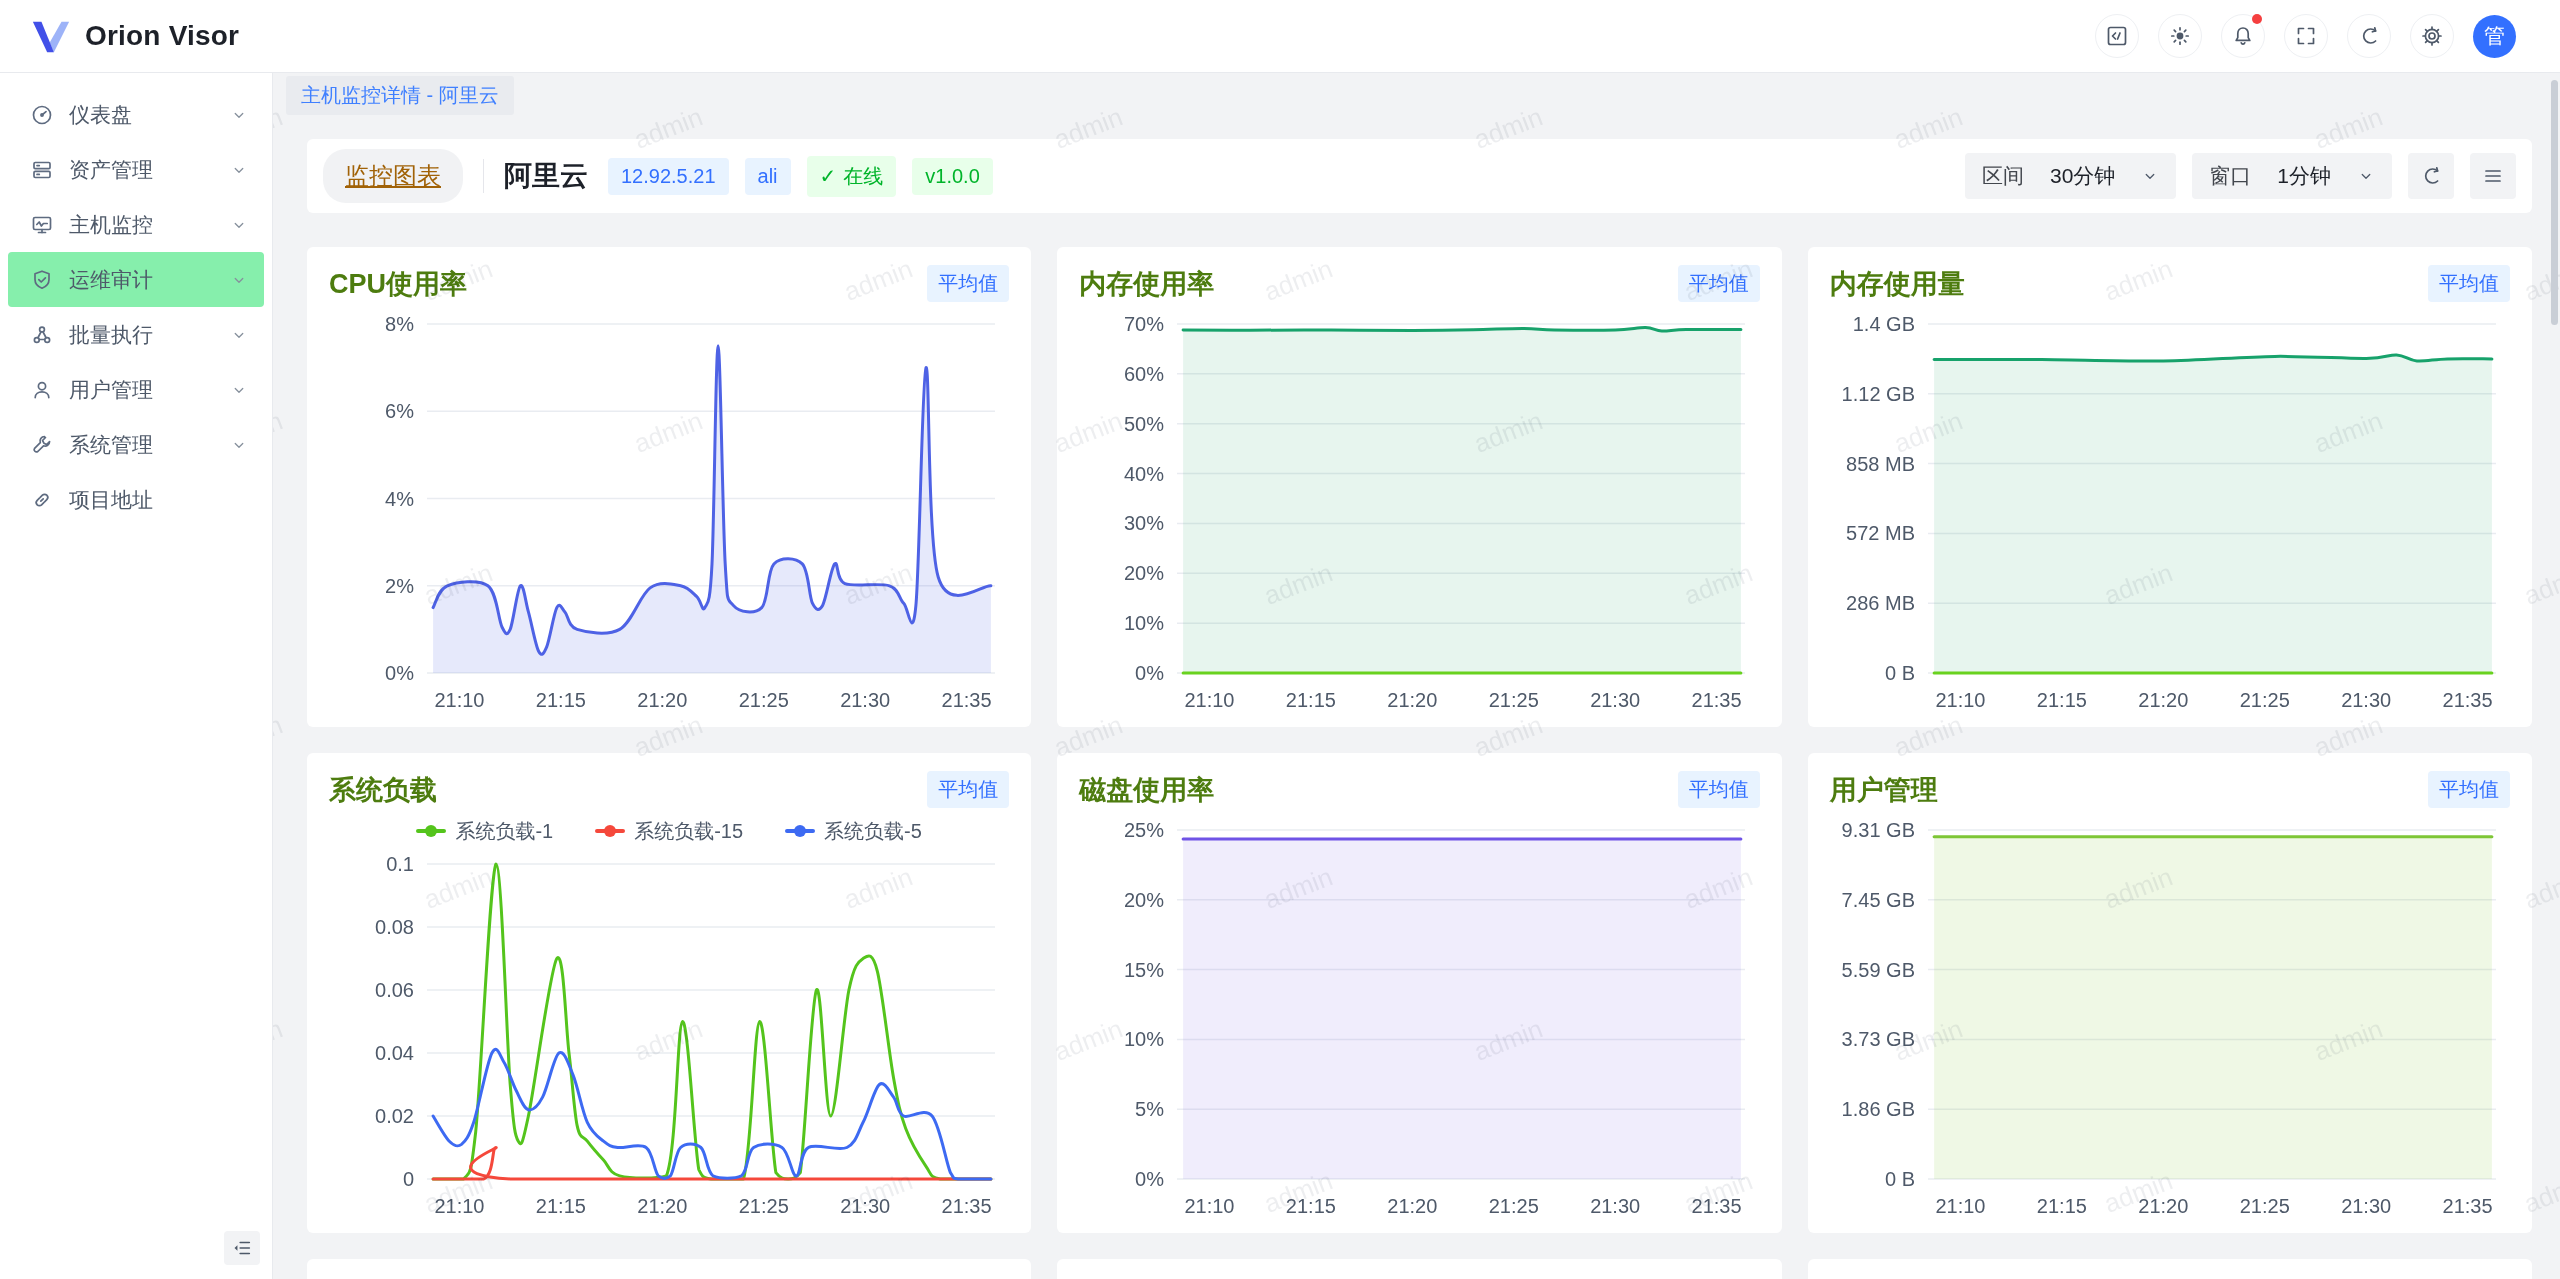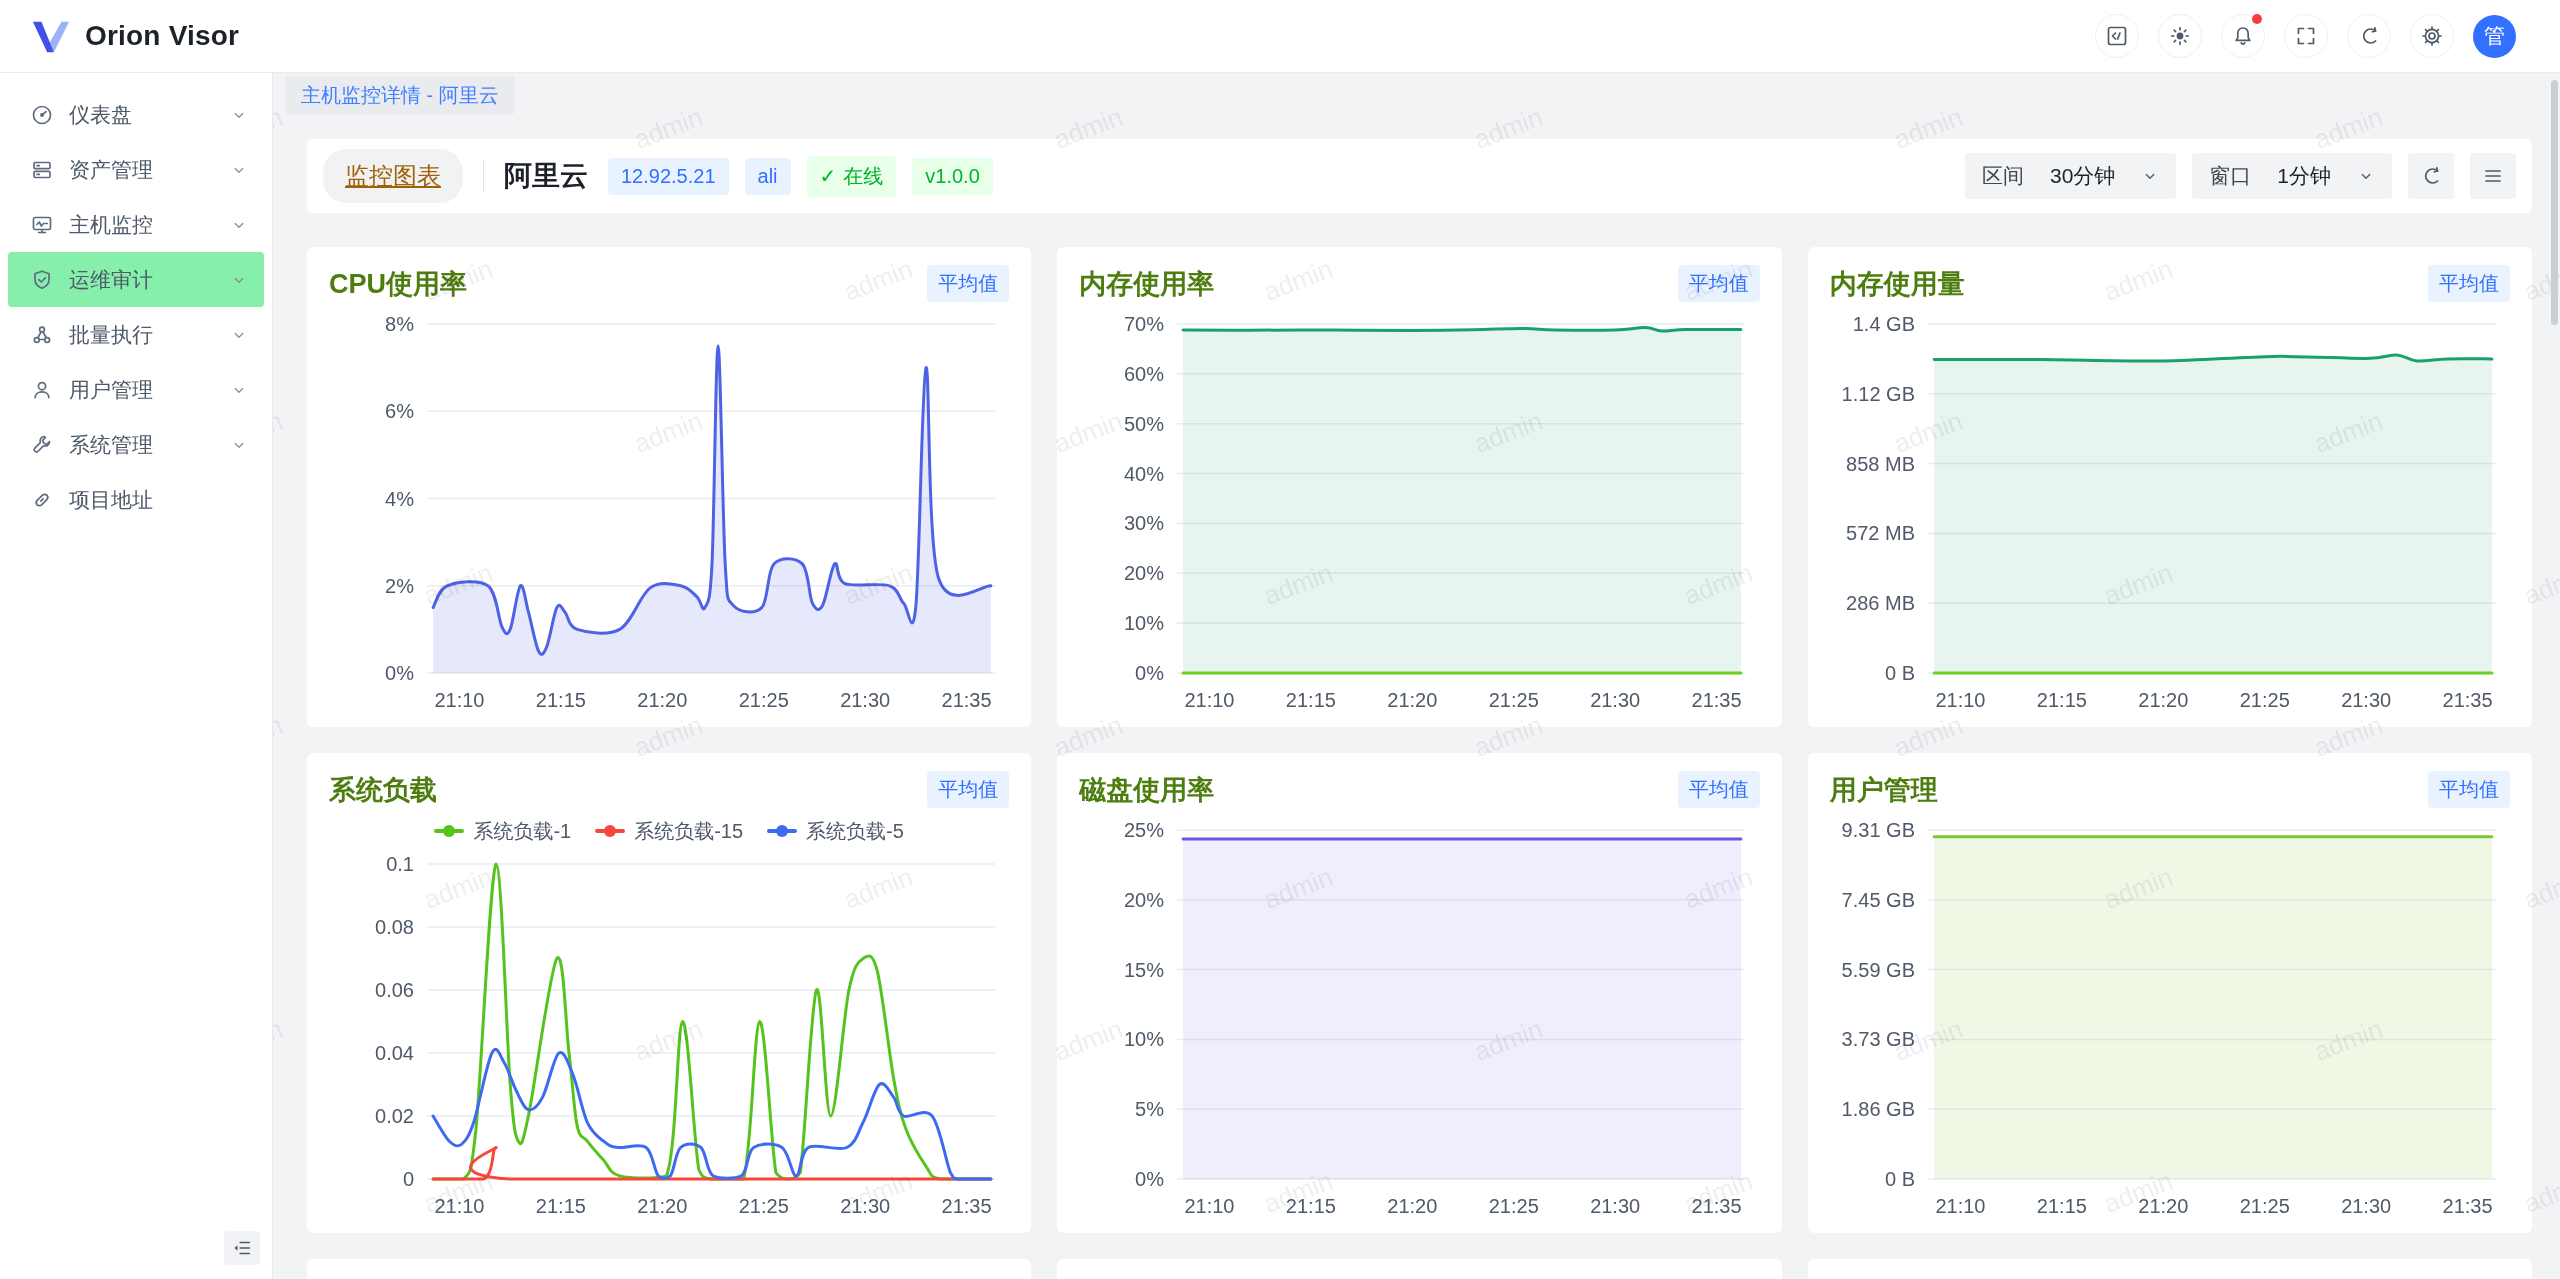--- a/index.html
+++ b/index.html
@@ -48,21 +48,21 @@
   .sq-btn{width:46px;height:46px;background:#f2f3f5;border:none;border-radius:4px;display:flex;
           align-items:center;justify-content:center;cursor:pointer;padding:0}
   
   .grid{display:grid;grid-template-columns:repeat(3,1fr);gap:26px;margin:34px 28px 0 34px}
   .grid.second{margin-top:26px}
   .card{background:#fff;border-radius:6px;height:480px;display:flex;flex-direction:column;
         padding:0 20px;box-sizing:border-box}
   .card-head{display:flex;align-items:center;justify-content:space-between;padding:18px 2px 6px}
   .card-title{font-size:27px;font-weight:700;color:#4d7c0f}
   .badge{background:#e8f3ff;color:#3370ff;font-size:20px;border-radius:4px;padding:5px 11px}
-  .chart-legend{display:flex;justify-content:center;gap:24px;align-items:center;height:34px}
+  .chart-legend{display:flex;justify-content:center;gap:42px;align-items:center;height:34px}
   .lg-item{display:flex;align-items:center;gap:9px;color:#4e5969;font-size:20px}
   .lg-mark{position:relative;width:30px;height:12px}
   .lg-mark .ln{position:absolute;left:0;top:4px;width:30px;height:4px;border-radius:2px}
   .lg-mark .dt{position:absolute;left:9px;top:0;width:12px;height:12px;border-radius:50%}
   .chart-body{flex:1;position:relative;overflow:hidden;margin-bottom:8px}
   svg text{font-family:inherit}
   
   .watermark{position:absolute;left:273px;top:73px;right:0;bottom:0;pointer-events:none;z-index:40;overflow:hidden}
   .wm{position:absolute;font-size:26px;color:rgba(20,35,70,.08);transform:rotate(-21deg);white-space:nowrap}
   .scroll-thumb{position:absolute;right:2px;top:80px;width:7px;height:245px;background:#c9ced6;

